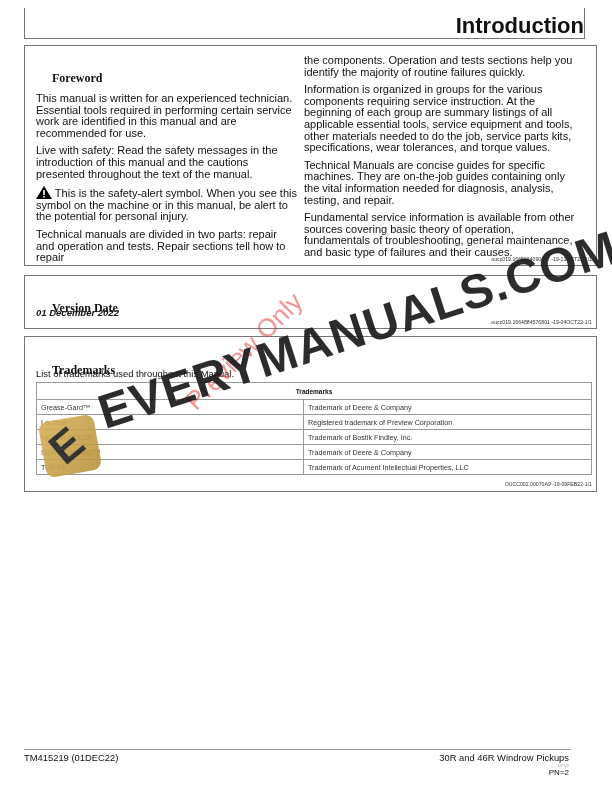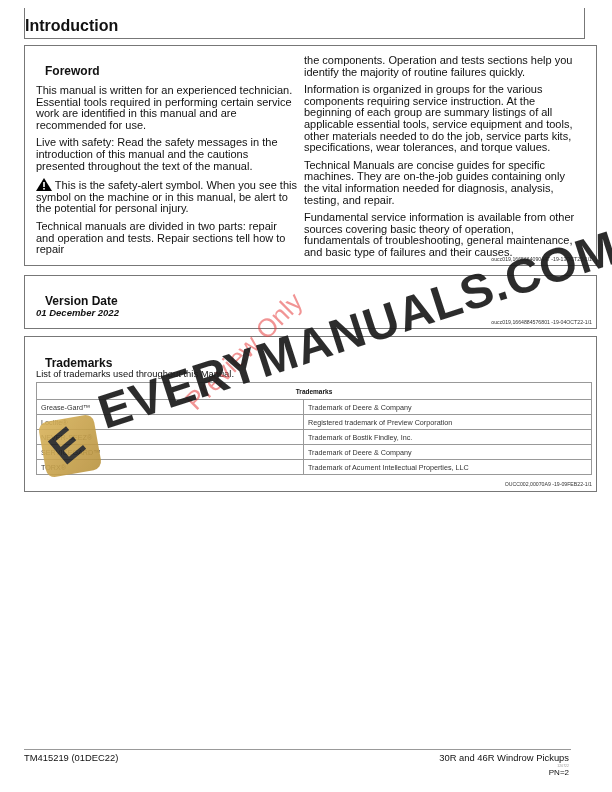--- a/index.html
+++ b/index.html
@@ -1,22 +1,22 @@
 <!DOCTYPE html>
 <html><head>
 <meta charset="utf-8">
 <style>
   html, body { margin: 0; padding: 0; background: #ffffff; }
   body { width: 612px; height: 792px; position: relative; overflow: hidden;
          font-family: "Liberation Sans", sans-serif; color: #111; }
   .page-title-box { position: absolute; left: 24px; top: 8px; width: 559px; height: 30px;
          border-left: 1px solid #777; border-right: 1px solid #777; border-bottom: 1px solid #777; }
-  .page-title { text-align: left; font-weight: bold; font-size: 16px; line-height: 18px; padding-top: 9px; }
+  .page-title { text-align: right; font-weight: bold; font-size: 22px; line-height: 18px; padding-top: 9px; }
   .section { position: absolute; left: 24px; width: 573px; border: 1px solid #777; box-sizing: border-box; }
-  .section h2 { font-size: 12px; margin: 9px; font-weight: bold; }
+  .section h2 { font-size: 12px; margin: 16px; font-weight: bold; font-family: Liberation Serif, serif; }
   p { margin: 0 0 6px 0; font-size: 11px; line-height: 11.6px; }
   .foreword { top: 45px; height: 221px; }
   .col { position: absolute; top: 0; }
   .col-left { left: 11px; width: 262px; top: 9px; }
   .col-right { left: 279px; width: 278px; top: 9px; }
   .col-left h2 { margin-bottom: 7px; }
   .ref { position: absolute; right: 4px; font-size: 5.2px; color: #333; }
   .version { top: 275px; height: 54px; }
   .version h2 { position: absolute; left: 11px; top: 9px; }
   .version .date { position: absolute; left: 11px; top: 31px; font-size: 9.5px; font-weight: bold; font-style: italic; }

